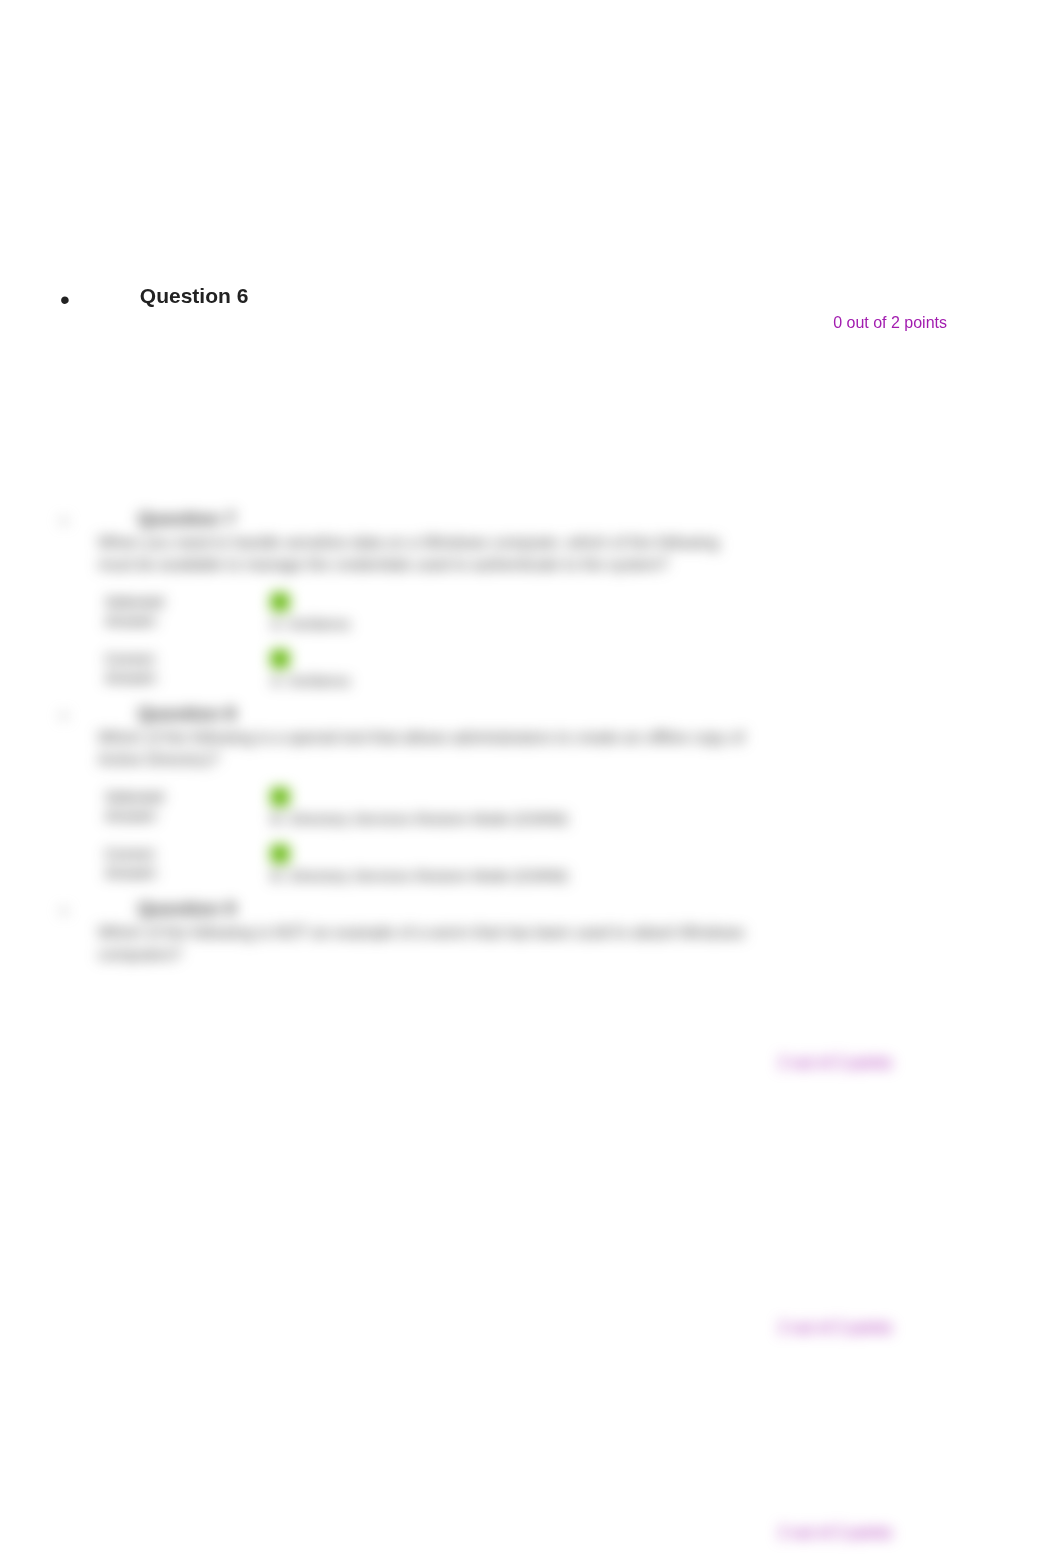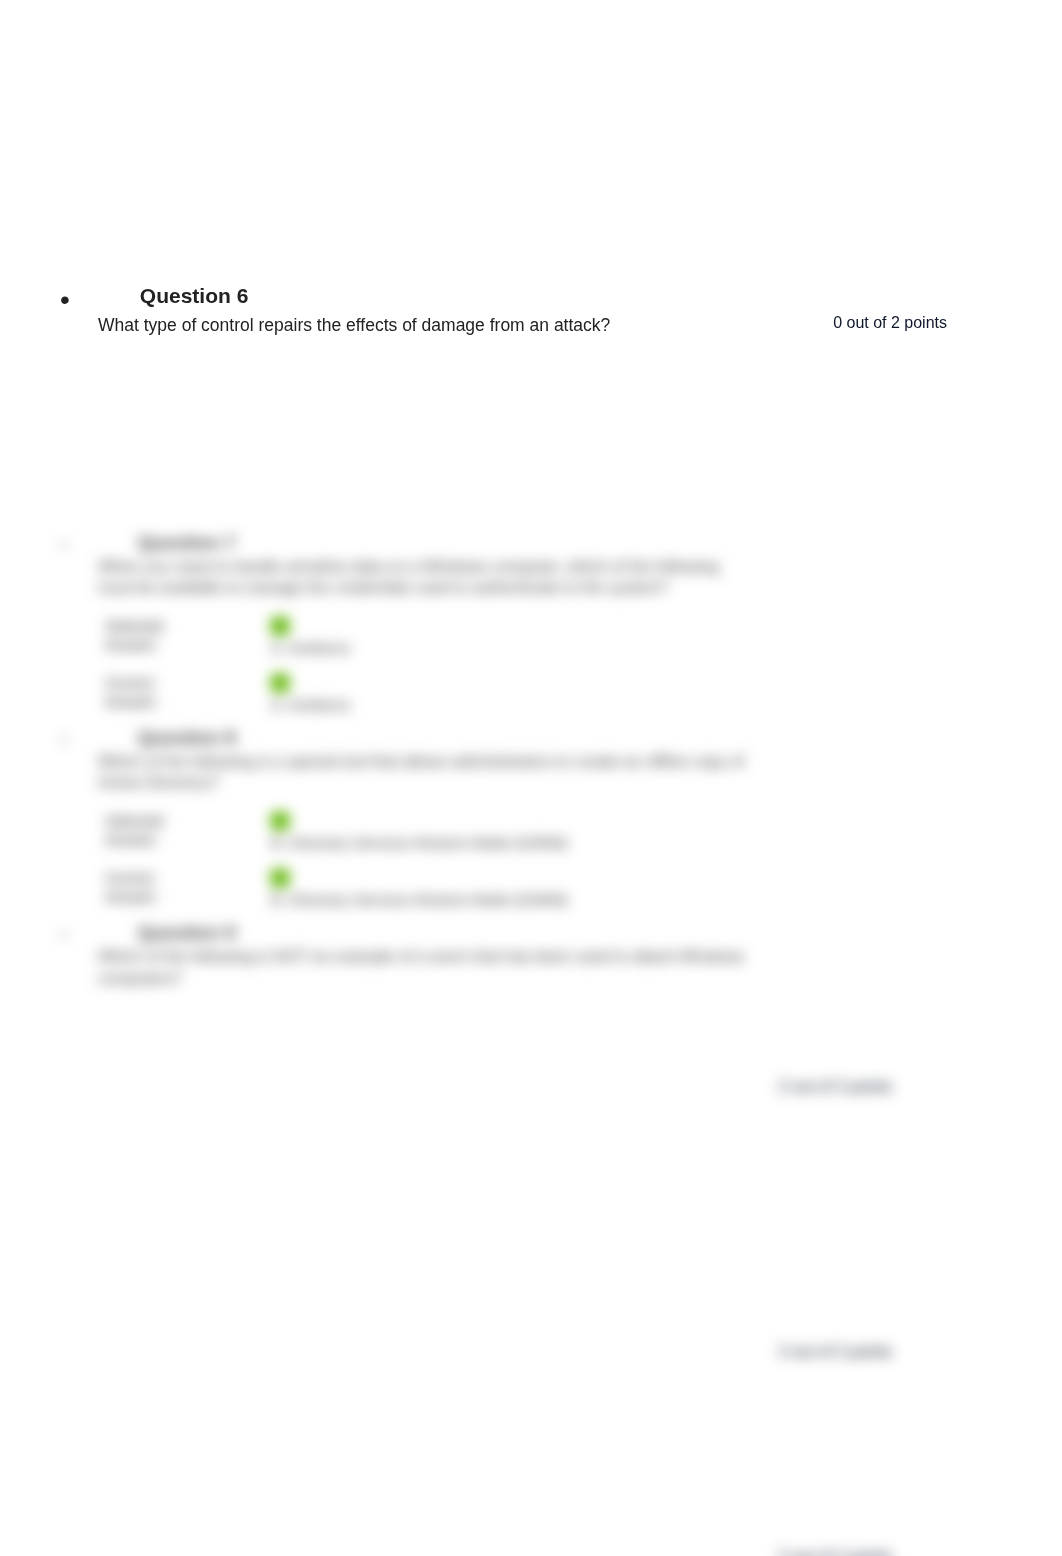--- a/index.html
+++ b/index.html
@@ -13,21 +13,21 @@
     }
     .container { padding-top: 280px; padding-left: 55px; padding-right: 55px; }
     .q-block { margin-bottom: 28px; }
     .q-header { display: flex; align-items: flex-start; }
     .bullet { font-size: 28px; line-height: 1; padding-left: 5px; padding-right: 70px; padding-top: 6px; }
     .q-title { font-weight: 700; font-size: 21px; padding-top: 4px; text-align: center; }
     .score {
       position: absolute;
       right: 115px;
       font-size: 16px;
-      color: #0f172a;
+      color: #a21caf;
     }
     .score.q6 { top: 314px; }
     .score.q7 { top: 550px; }
     .score.q8 { top: 815px; }
     .score.q9 { top: 1020px; }
     .q-text {
       font-size: 17.5px;
       padding-left: 43px;
       padding-right: 80px;
       line-height: 1.35;
@@ -68,21 +68,20 @@
 <body>
 
 <div class="container">
 
   <div class="q-block">
     <div class="q-header">
       <div class="bullet">•</div>
       <div class="q-title">Question 6</div>
     </div>
     <div class="score q6">0 out of 2 points</div>
-    <div class="q-text">What type of control repairs the effects of damage from an attack?</div>
   </div>
 
   <div class="blur-zone">
 
     <div class="q-block">
       <div class="q-header">
         <div class="bullet">•</div>
         <div class="q-title">Question 7</div>
       </div>
       <div class="score q7">2 out of 2 points</div>

